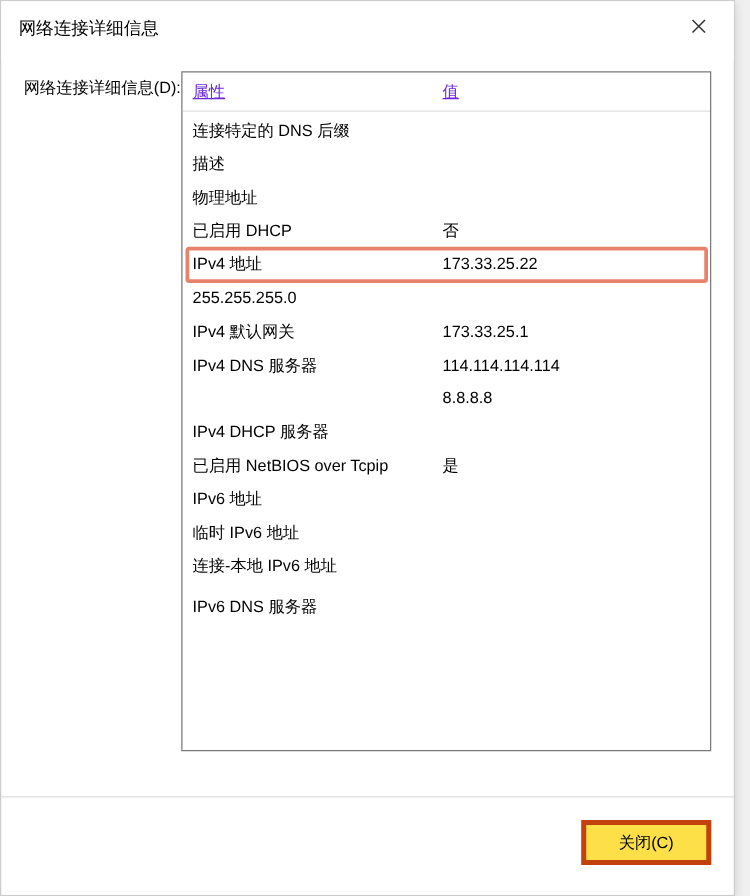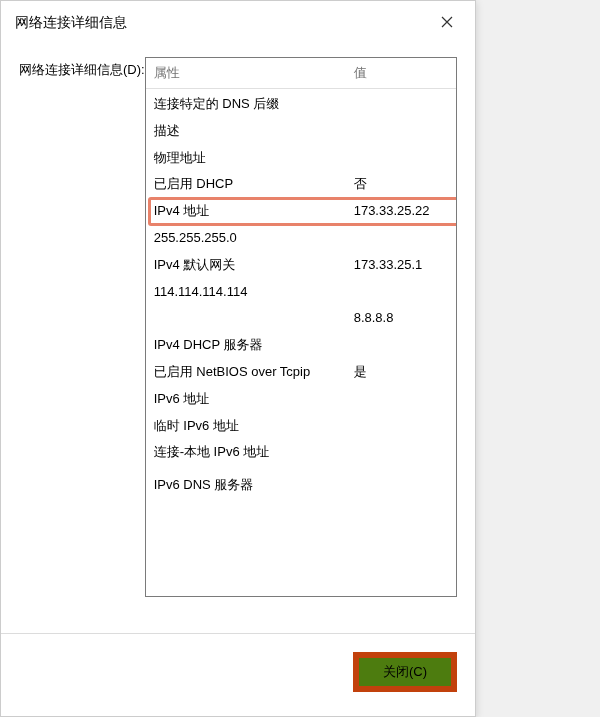--- a/index.html
+++ b/index.html
@@ -7,21 +7,21 @@
       margin: 0;
       padding: 0;
     }
     body {
       font-family: "Microsoft YaHei", "Segoe UI", Tahoma, sans-serif;
       font-size: 13px;
       background: #f0f0f0;
       color: #000;
     }
     .window {
-      width: 476px;
+      width: 588px;
       height: 717px;
       background: #fff;
       border: 1px solid #ccc;
       display: flex;
       flex-direction: column;
       box-shadow: 0 2px 8px rgba(0,0,0,0.15);
     }
     .titlebar {
       display: flex;
       justify-content: space-between;
@@ -74,22 +74,23 @@
       min-width: 620px;
     }
     .header-row {
       display: flex;
       background: #fff;
       border-bottom: 1px solid #e0e0e0;
       padding: 4px 0;
     }
     .header-cell {
       font-size: 13px;
-      color: #737373;
+      color: #6d28d9;
       padding: 2px 8px;
+      text-decoration: underline;
     }
     .col-prop {
       width: 200px;
       flex-shrink: 0;
     }
     .col-val {
       flex: 1;
     }
     .data-rows {
       padding: 2px 0;
@@ -149,22 +150,22 @@
     .button-row {
       display: flex;
       justify-content: flex-end;
       padding: 18px 18px 24px 18px;
     }
     .action-btn {
       min-width: 104px;
       padding: 5px 20px;
       font-size: 13px;
       font-family: inherit;
-      background: #4d7c0f;
-      border: 6px solid #c2410c;
+      background: #fde047;
+      border: 4px solid #c2410c;
       cursor: pointer;
       color: #000;
     }
   </style>
 </head>
 <body>
 
 <div class="window">
 
   <div class="titlebar">
@@ -210,20 +211,21 @@
                 <div class="cell col-val">173.33.25.22</div>
               </div>
               <div class="data-row">
                 <div class="cell col-val">255.255.255.0</div>
               </div>
               <div class="data-row">
                 <div class="cell col-prop">IPv4 默认网关</div>
                 <div class="cell col-val">173.33.25.1</div>
               </div>
               <div class="data-row">
+                <div class="cell col-prop">IPv4 DNS 服务器</div>
                 <div class="cell col-val">114.114.114.114</div>
               </div>
               <div class="data-row">
                 <div class="cell col-prop"></div>
                 <div class="cell col-val">8.8.8.8</div>
               </div>
               <div class="data-row">
                 <div class="cell col-prop">IPv4 DHCP 服务器</div>
                 <div class="cell col-val"></div>
               </div>

